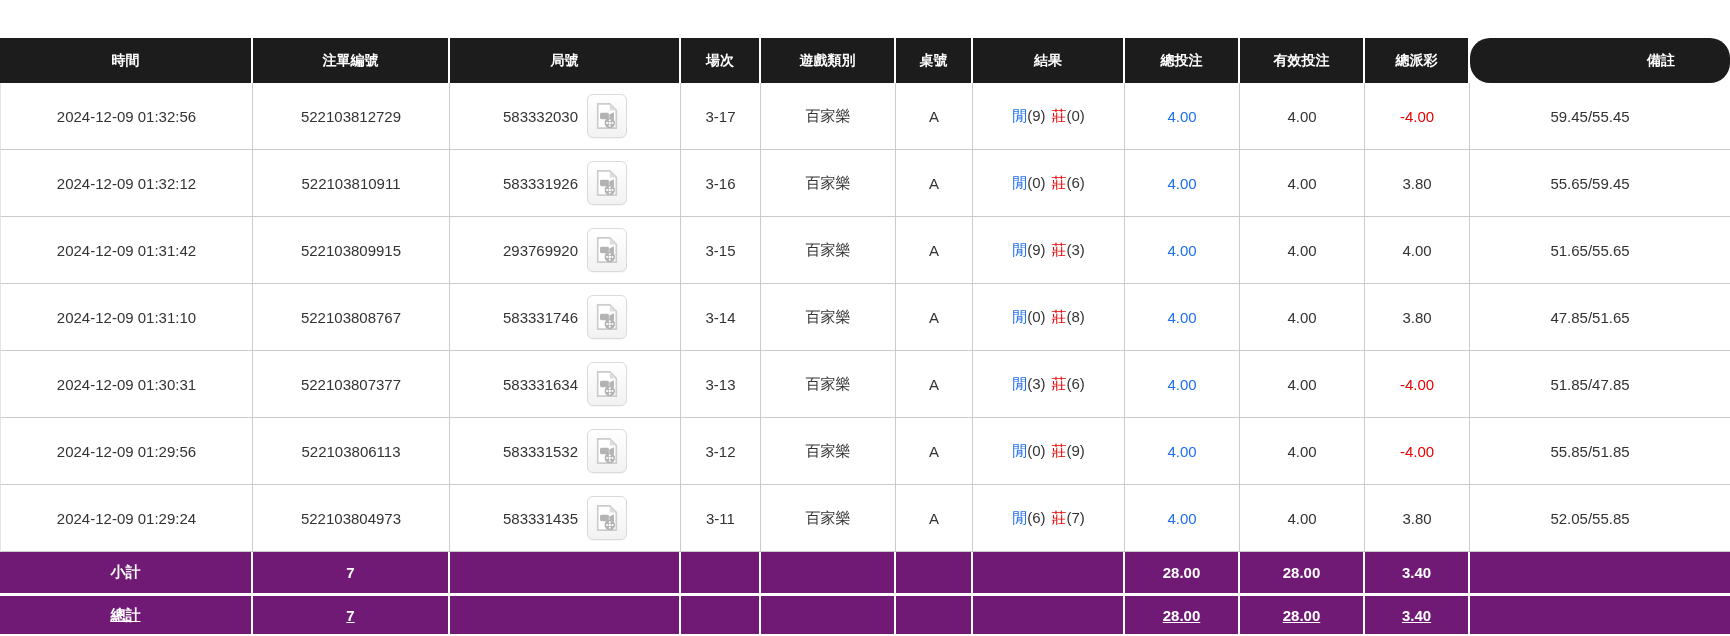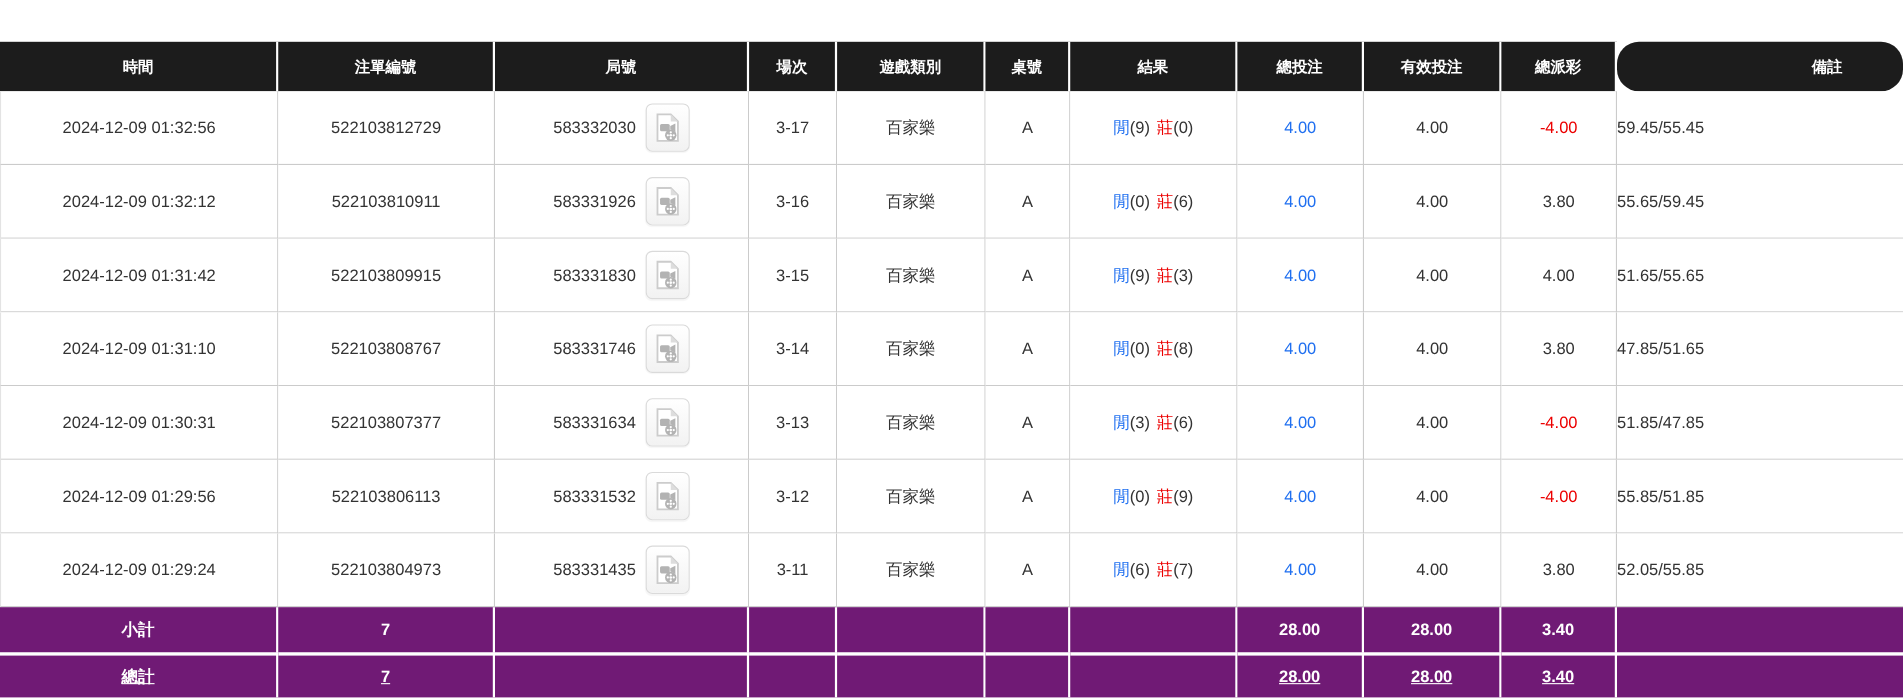--- a/index.html
+++ b/index.html
@@ -35,21 +35,21 @@
   
   tbody td {
     height:67px;
     background:#fff;
     text-align:center;
     vertical-align:middle;
     border-right:1px solid #cbcbcb;
     border-bottom:1px solid #cbcbcb;
   }
   tbody td:first-child { border-left:1px solid #e3e3e3; }
-  tbody td:last-child  { border-right:none; text-align:left; padding-right:20px; }
+  tbody td:last-child  { border-right:none; text-align:center; padding-right:20px; }
   
   tfoot td {
     height:41px;
     background:#701a75;
     color:#fff;
     font-weight:bold;
     text-align:center;
     vertical-align:middle;
     border-right:2px solid #fff;
   }
@@ -181,21 +181,21 @@
     <td class="c-valid-bet">4.00</td>
     <td class="c-payout">3.80</td>
     <td class="c-remark">55.65/59.45</td>
   </tr>
 
   <tr class="data-row">
     <td class="c-time">2024-12-09 01:31:42</td>
     <td class="c-bet-id">522103809915</td>
     <td class="c-round">
       <span class="round-wrap">
-        <span class="round-no">583331830</span>
+        <span class="round-no">293769920</span>
         <button class="video-btn" type="button">
           <svg width="26" height="28" viewBox="0 0 28 30" aria-hidden="true">
             <path d="M4 2 h13 l7 7 v19 H4 z" fill="#ffffff" stroke="#cccccc" stroke-width="1.8"></path>
             <path d="M17 2 l7 7 h-7 z" fill="#dddddd"></path>
             <rect x="6.5" y="11.5" width="9.5" height="7" rx="1.5" fill="#b3b3b3"></rect>
             <path d="M16.5 13.5 l5 -2.5 v8 l-5 -2.5 z" fill="#b3b3b3"></path>
             <circle cx="17" cy="22.5" r="5.6" fill="#b3b3b3"></circle>
             <circle cx="17" cy="22.5" r="1.3" fill="#ffffff"></circle>
             <circle cx="17" cy="19.6" r="1.1" fill="#ffffff"></circle>
             <circle cx="17" cy="25.4" r="1.1" fill="#ffffff"></circle>

